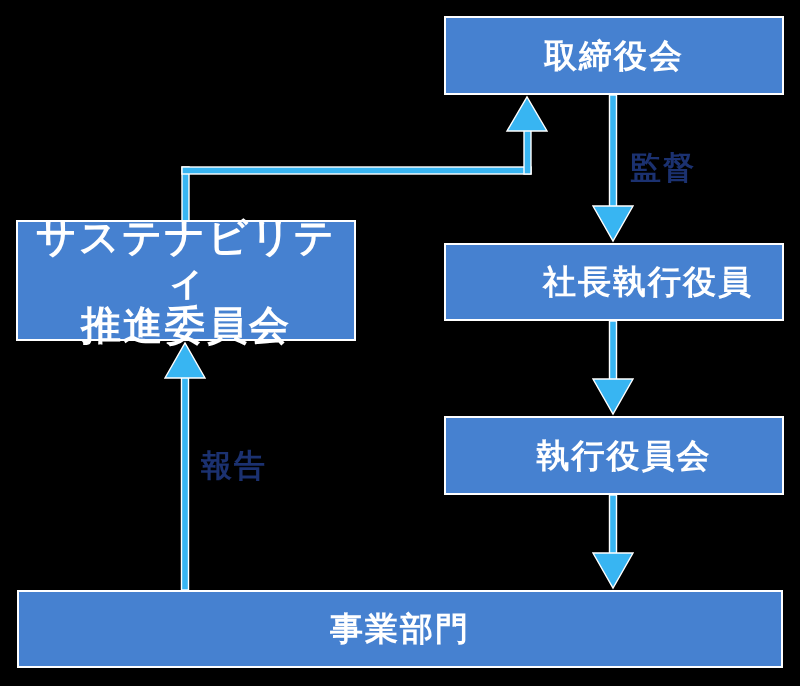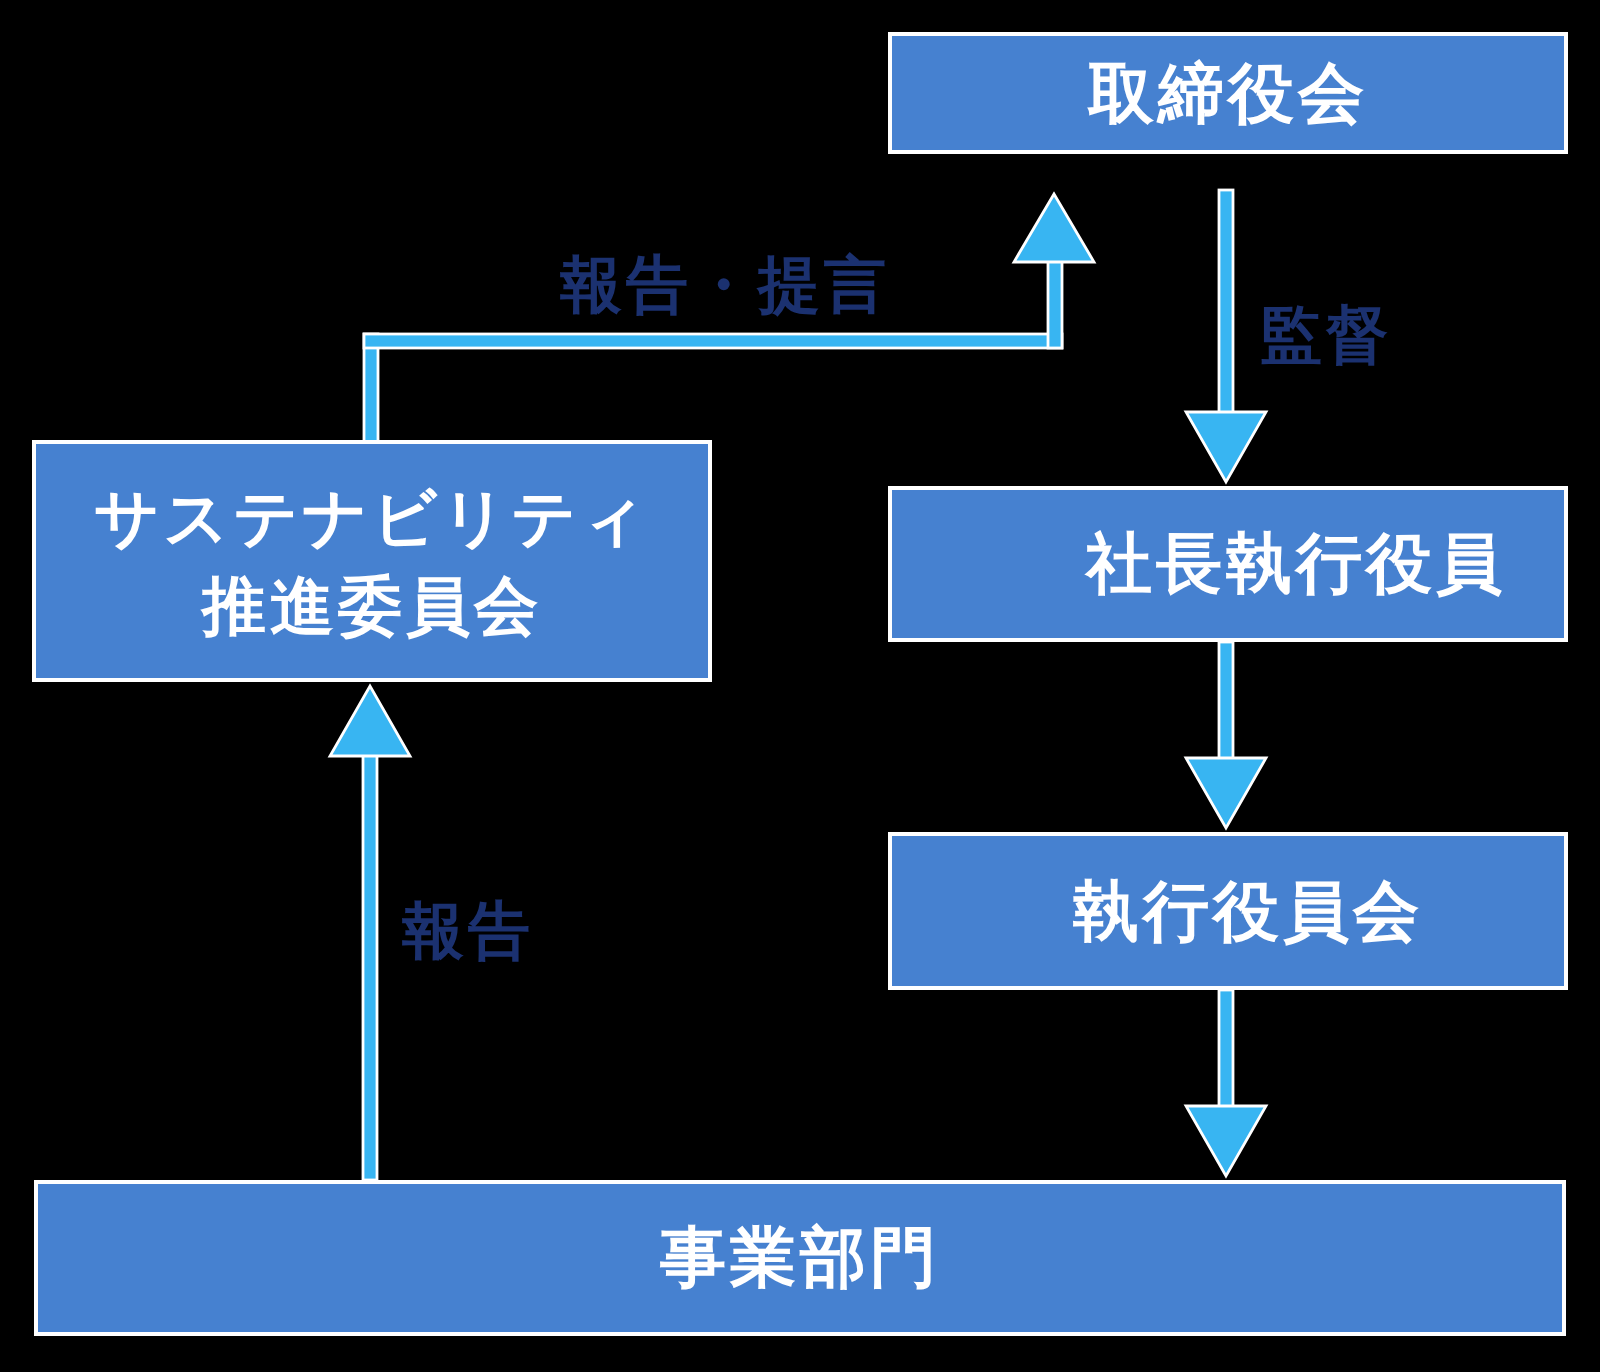--- a/index.html
+++ b/index.html
@@ -28,22 +28,22 @@
     font-weight:bold;
     font-size:33px;
     line-height:44px;
     letter-spacing:2px;
     display:flex;
     align-items:center;
     justify-content:center;
     text-align:center;
     white-space:pre-line;
   }
-  .node-board{left:444px;top:16px;width:340px;height:61px;}
-  .node-sustainability{left:16px;top:220px;width:340px;height:121px;font-size:32px;}
+  .node-board{left:444px;top:16px;width:340px;height:79px;}
+  .node-sustainability{left:16px;top:220px;width:340px;height:121px;font-size:40px;}
   .node-president{left:444px;top:243px;width:340px;height:78px;padding-left:68px;}
   .node-exec{left:444px;top:416px;width:340px;height:79px;padding-left:20px;}
   .node-business{left:17px;top:590px;width:766px;height:78px;}
   .edge-label{
     position:absolute;
     color:var(--edge-label);
     font-weight:bold;
     font-size:31px;
     line-height:34px;
     letter-spacing:2px;
@@ -104,17 +104,16 @@
   </div>
 
   <div class="node node-exec">
     <span>執行役員会</span>
   </div>
 
   <div class="node node-business">
     <span>事業部門</span>
   </div>
 
-  <div class="edge-label label-report-proposal">報告・提言</div>
   <div class="edge-label label-supervision">監督</div>
   <div class="edge-label label-report">報告</div>
 
 </div>
 
 </body></html>

